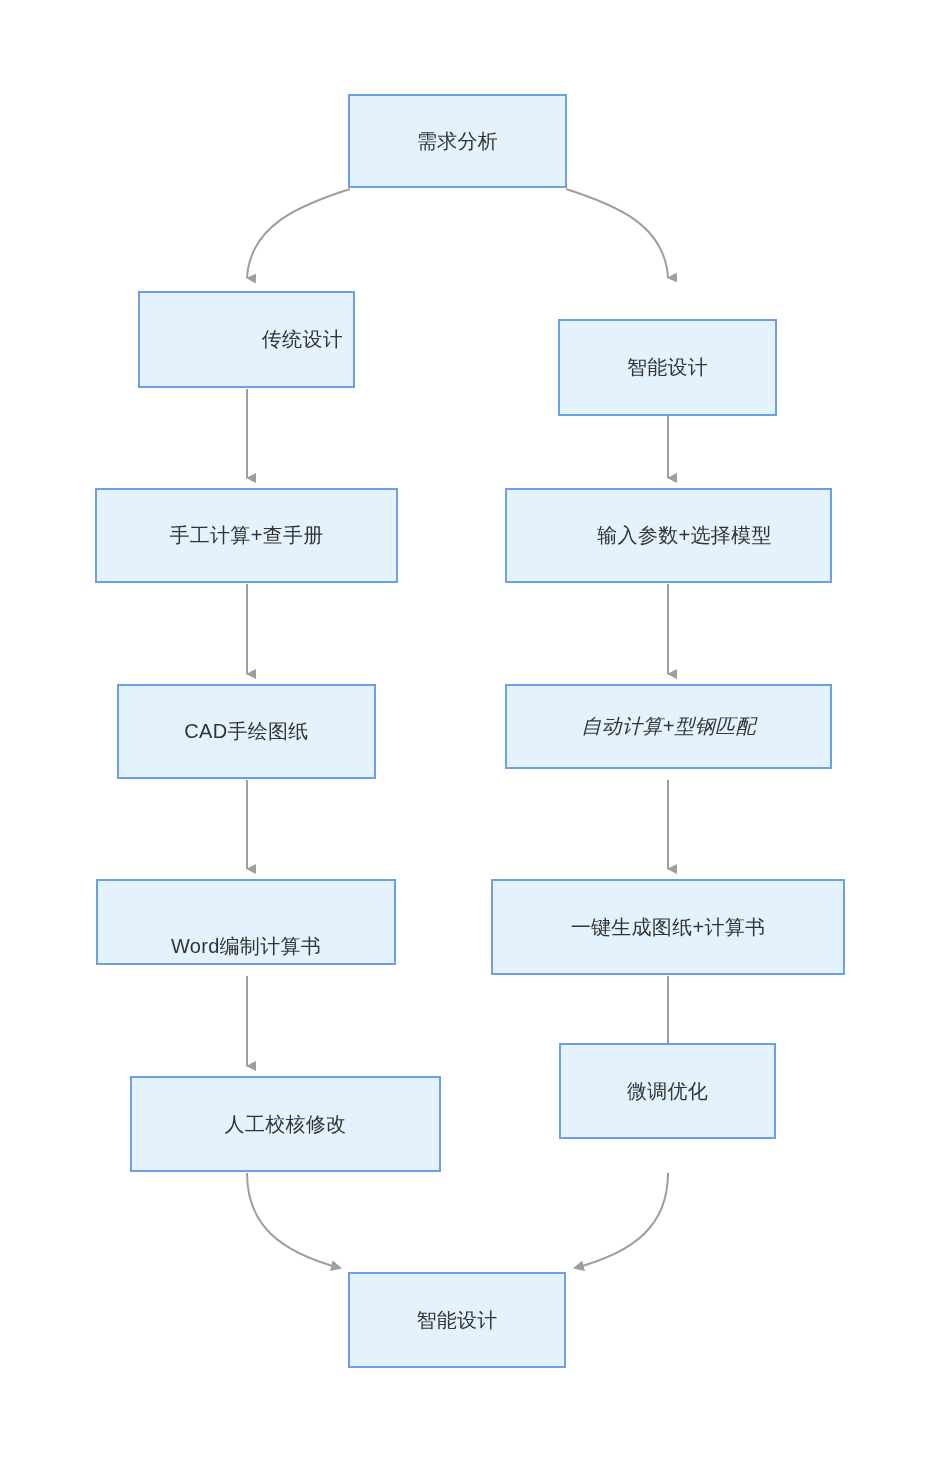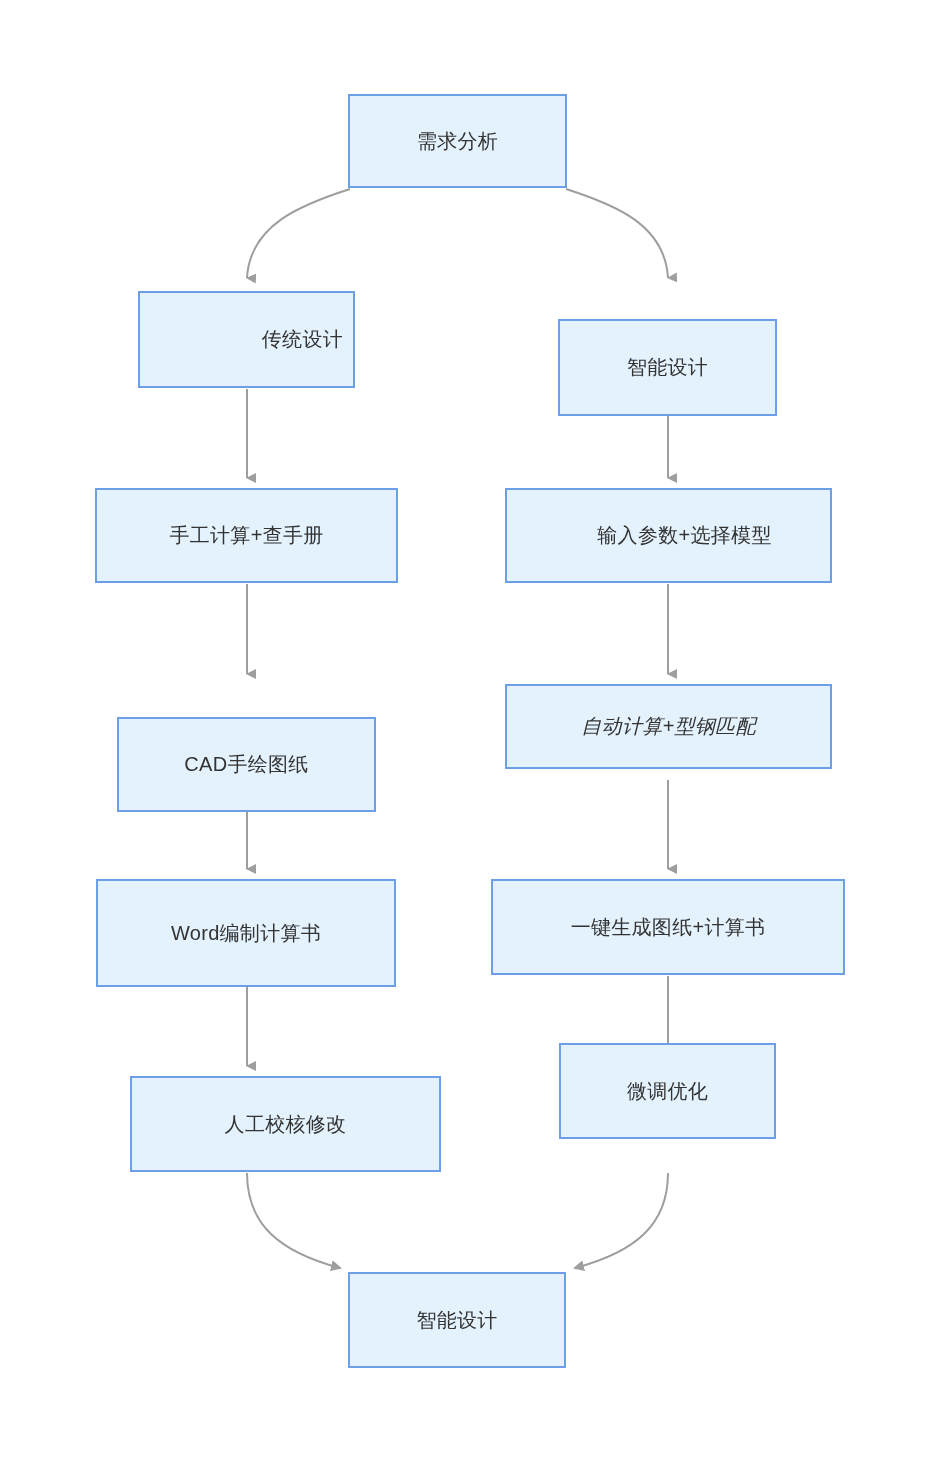--- a/index.html
+++ b/index.html
@@ -96,29 +96,29 @@
   </div>
 
   <div class="node" style="left:95px; top:488px; width:303px; height:95px;">
     <span class="node-label">手工计算+查手册</span>
   </div>
 
   <div class="node" style="left:505px; top:488px; width:327px; height:95px;padding-left:42px;">
     <span class="node-label">输入参数+选择模型</span>
   </div>
 
-  <div class="node" style="left:117px; top:684px; width:259px; height:95px;margin-top:33px;">
+  <div class="node" style="left:117px; top:684px; width:259px; height:95px;">
     <span class="node-label">CAD手绘图纸</span>
   </div>
 
   <div class="node" style="left:505px; top:684px; width:327px; height:85px;font-style:italic;">
     <span class="node-label">自动计算+型钢匹配</span>
   </div>
 
-  <div class="node" style="left:96px; top:879px; width:300px; height:108px;">
+  <div class="node" style="left:96px; top:879px; width:300px; height:86px;align-items:flex-end;">
     <span class="node-label">Word编制计算书</span>
   </div>
 
   <div class="node" style="left:491px; top:879px; width:354px; height:96px;">
     <span class="node-label">一键生成图纸+计算书</span>
   </div>
 
   <div class="node" style="left:130px; top:1076px; width:311px; height:96px;">
     <span class="node-label">人工校核修改</span>
   </div>

